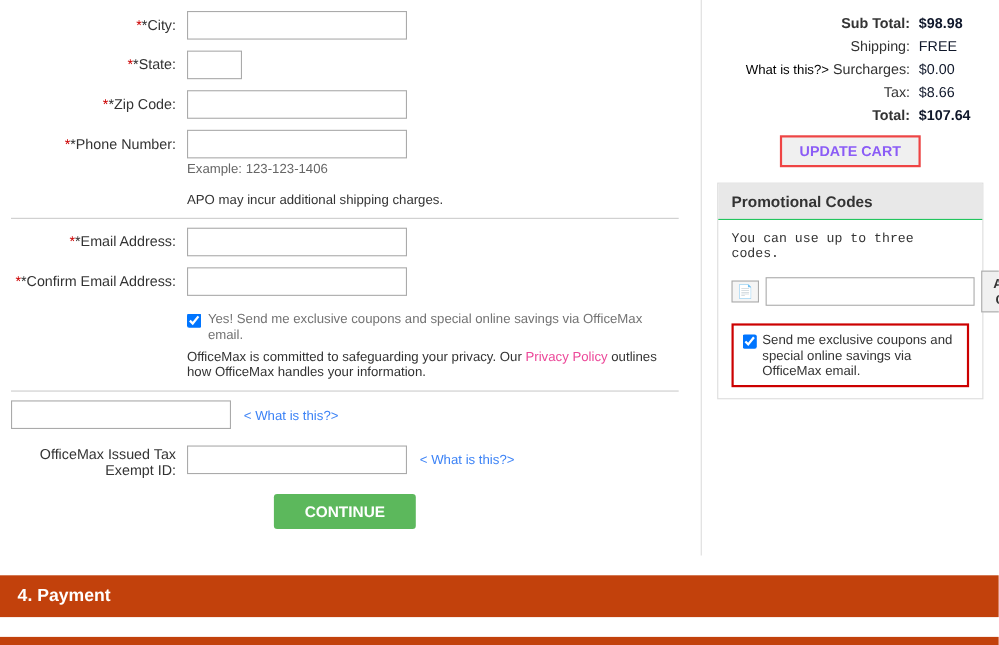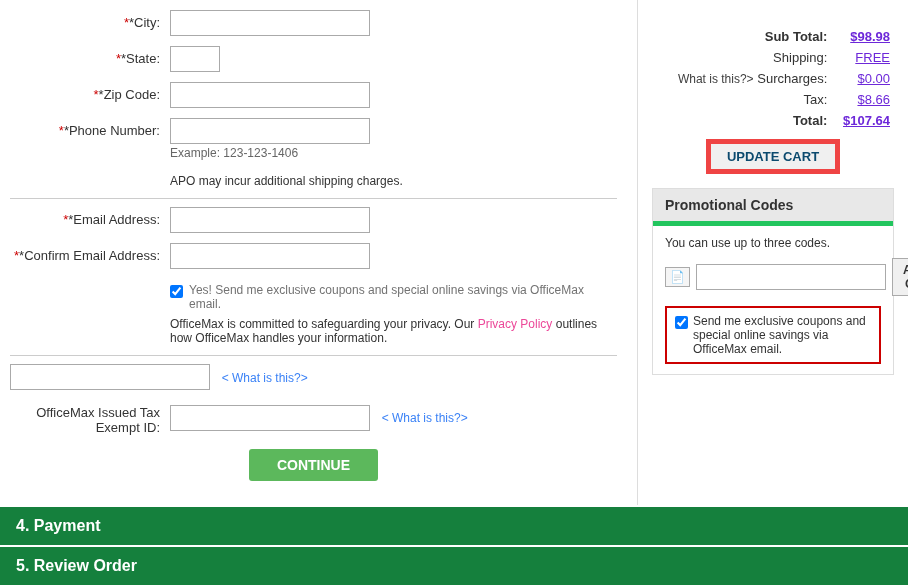--- a/index.html
+++ b/index.html
@@ -40,46 +40,46 @@
     .continue-row { display: flex; justify-content: center; margin: 14px 0; }
     .continue-btn {
       background: #5cb85c; color: #fff; font-weight: bold; font-size: 14px;
       border: none; padding: 8px 28px; cursor: pointer; text-transform: uppercase;
       border-radius: 3px;
     }
 
     
     .bottom-sections { width: 100%; }
     .section-bar {
-      background: #15803d; color: #fff; font-size: 16px; font-weight: bold;
-      padding: 10px 16px; margin-top: 2px;
-    }
-
-    
-    .summary-section { width: 270px; flex-shrink: 0; padding: 26px 14px; }
+      background: #c2410c; color: #fff; font-size: 16px; font-weight: bold;
+      padding: 10px 16px; margin-top: 18px;
+    }
+
+    
+    .summary-section { width: 270px; flex-shrink: 0; padding: 10px 14px; }
 
     .summary-table { width: 100%; border-collapse: collapse; font-size: 13px; }
     .summary-table td { padding: 3px 4px; }
     .summary-table .label-col { text-align: right; color: #333; font-weight: normal; }
-    .summary-table .value-col { text-align: right; font-weight: normal; color: #6d28d9; text-decoration: underline; }
+    .summary-table .value-col { font-weight: normal; color: #0f172a; }
     .summary-table .bold { font-weight: bold; }
     .free-text { color: #090; font-weight: bold; }
-    .what-is-this { color: #404040; font-size: 12px; text-decoration: none; }
+    .what-is-this { color: #000000; font-size: 12px; text-decoration: none; }
 
     .update-cart-btn {
-      display: block; margin: 8px auto; background: #f0f0f0; border: 5px solid #ef4444;
-      padding: 5px 16px; font-size: 13px; font-weight: bold; cursor: pointer; color: #0c4a6e;
+      display: block; margin: 8px auto; background: #f0f0f0; border: 2px solid #ef4444;
+      padding: 5px 16px; font-size: 13px; font-weight: bold; cursor: pointer; color: #8b5cf6;
       text-transform: uppercase;
     }
 
     
     .promo-section { margin-top: 14px; border: 1px solid #ddd; }
-    .promo-header { background: #e8e8e8; padding: 8px 12px; font-size: 14px; font-weight: bold; color: #333; border-bottom: 5px solid #22c55e; }
+    .promo-header { background: #e8e8e8; padding: 8px 12px; font-size: 14px; font-weight: bold; color: #333; border-bottom: 1px solid #22c55e; }
     .promo-body { padding: 10px 12px; }
-    .promo-subtext { font-size: 12px; color: #333; margin-bottom: 8px; }
+    .promo-subtext { font-size: 12px; color: #333; margin-bottom: 8px; font-family: Liberation Mono, monospace; }
     .promo-input-row { display: flex; align-items: center; gap: 6px; margin-bottom: 10px; }
     .promo-input-row input[type="text"] { flex: 1; height: 26px; border: 1px solid #aaa; padding: 3px 6px; font-size: 13px; }
     .promo-icon { color: #666; font-size: 12px; border: 1px solid #aaa; padding: 2px 4px; background: #f5f5f5; }
     .apply-code-btn {
       background: #f0f0f0; border: 1px solid #aaa; padding: 4px 10px; font-size: 12px;
       font-weight: bold; cursor: pointer; color: #333; text-transform: uppercase;
     }
     .promo-checkbox-area {
       border: 2px solid #c00; padding: 6px 8px; font-size: 12px; color: #333;
       display: flex; align-items: flex-start; gap: 5px;

